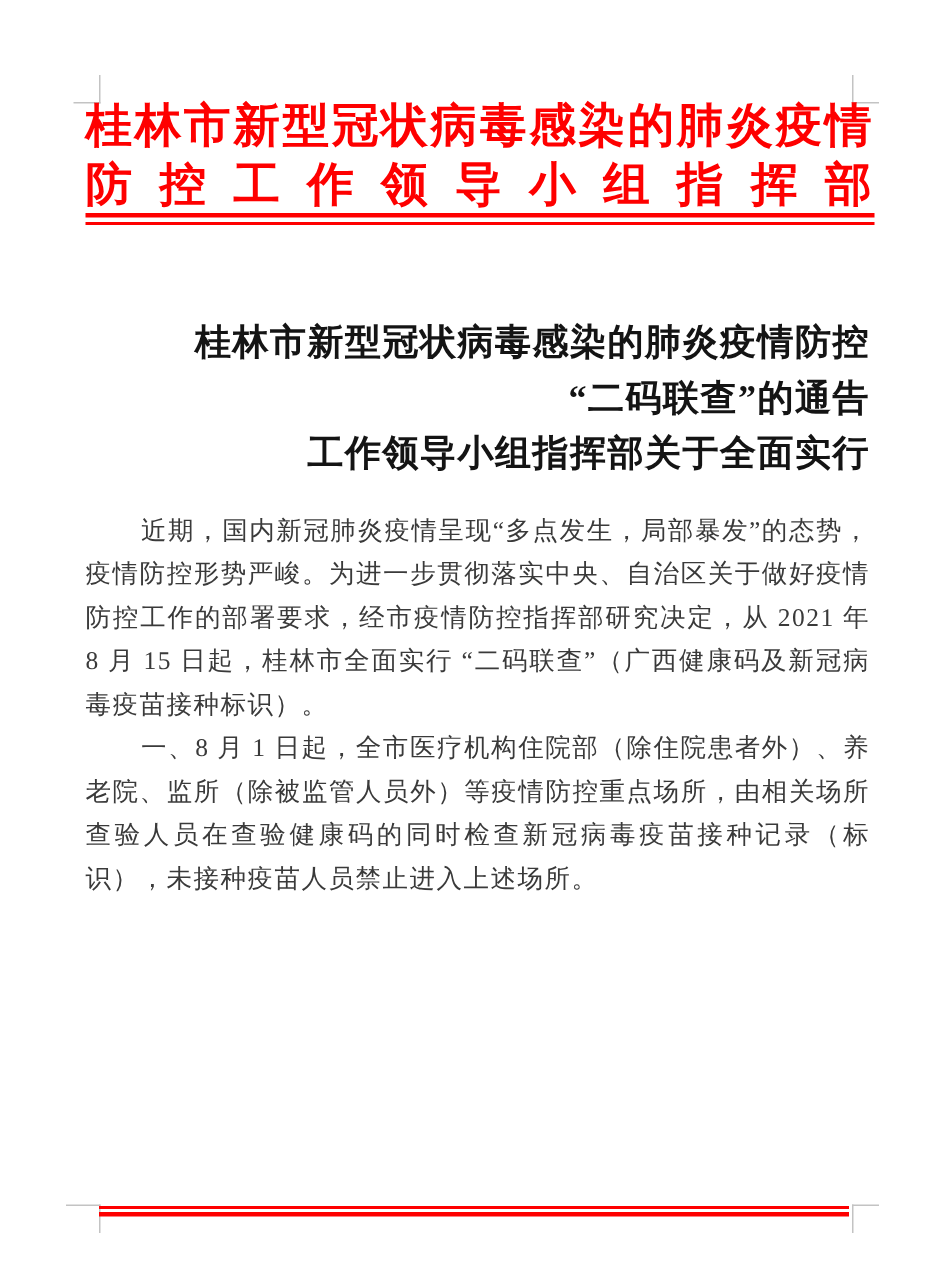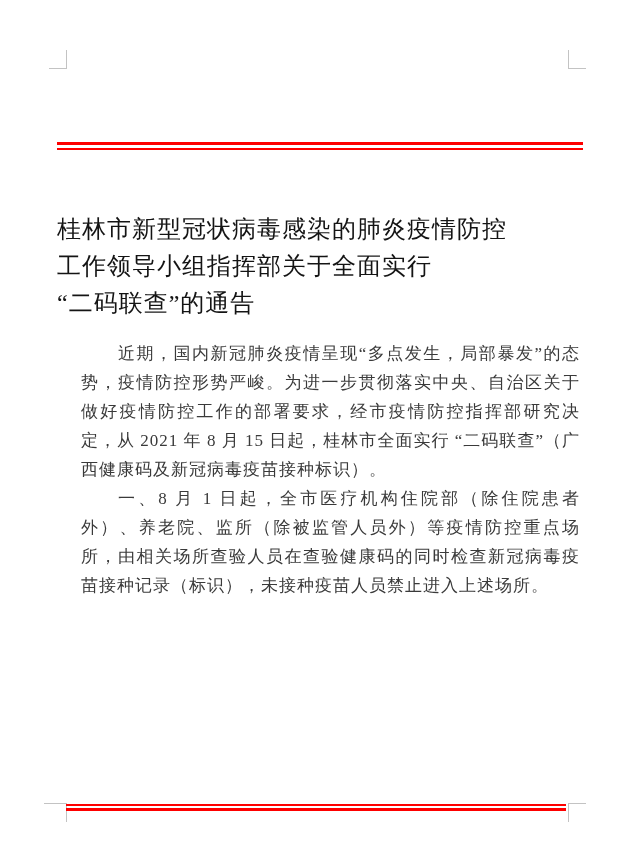--- a/index.html
+++ b/index.html
@@ -42,60 +42,63 @@
   .rule-top-thick    { left: 57px; right: 51px; top: 142px; height: 3px; }
   .rule-top-thin     { left: 57px; right: 51px; top: 148px; height: 2px; }
   
   .rule-bottom-thin  { left: 66px; right: 68px; top: 804px; height: 2px; }
   .rule-bottom-thick { left: 66px; right: 68px; top: 808px; height: 3px; }
 
   
   .doc-title {
     position: absolute;
     left: 57px; right: 54px; top: 211px;
-    text-align: left;
+    text-align: right;
     color: #141414;
-    font-weight: normal;
+    font-weight: bold;
     font-size: 24px;
     letter-spacing: 1px;
   }
   .doc-title .title-line { line-height: 37px; }
 
   
   .doc-body {
     position: absolute;
     left: 57px; right: 54px; top: 339px;
     color: #3a3a3a;
     font-size: 17px;
     letter-spacing: 1px;
     line-height: 29px;
     text-align: justify;
     text-justify: inter-character;
-    margin-left: 24px;
   }
   .doc-body p { margin: 0; text-indent: 37px; }
 </style>
 </head>
 <body>
 
 <div class="page">
 
   <div class="crop crop-tl"></div>
   <div class="crop crop-tr"></div>
   <div class="crop crop-bl"></div>
   <div class="crop crop-br"></div>
 
+  <div class="letterhead">
+    <span class="lh-line">桂林市新型冠状病毒感染的肺炎疫情</span>
+    <span class="lh-line">防控工作领导小组指挥部</span>
+  </div>
 
   <div class="rule rule-top-thick"></div>
   <div class="rule rule-top-thin"></div>
 
   <div class="doc-title">
     <div class="title-line">桂林市新型冠状病毒感染的肺炎疫情防控</div>
+    <div class="title-line">“二码联查”的通告</div>
     <div class="title-line">工作领导小组指挥部关于全面实行</div>
-    <div class="title-line">“二码联查”的通告</div>
   </div>
 
   <div class="doc-body">
     <p>近期，国内新冠肺炎疫情呈现“多点发生，局部暴发”的态势，疫情防控形势严峻。为进一步贯彻落实中央、自治区关于做好疫情防控工作的部署要求，经市疫情防控指挥部研究决定，从 2021 年 8 月 15 日起，桂林市全面实行 “二码联查”（广西健康码及新冠病毒疫苗接种标识）。</p>
     <p>一、8 月 1 日起，全市医疗机构住院部（除住院患者外）、养老院、监所（除被监管人员外）等疫情防控重点场所，由相关场所查验人员在查验健康码的同时检查新冠病毒疫苗接种记录（标识），未接种疫苗人员禁止进入上述场所。</p>
   </div>
 
   <div class="rule rule-bottom-thin"></div>
   <div class="rule rule-bottom-thick"></div>
 

